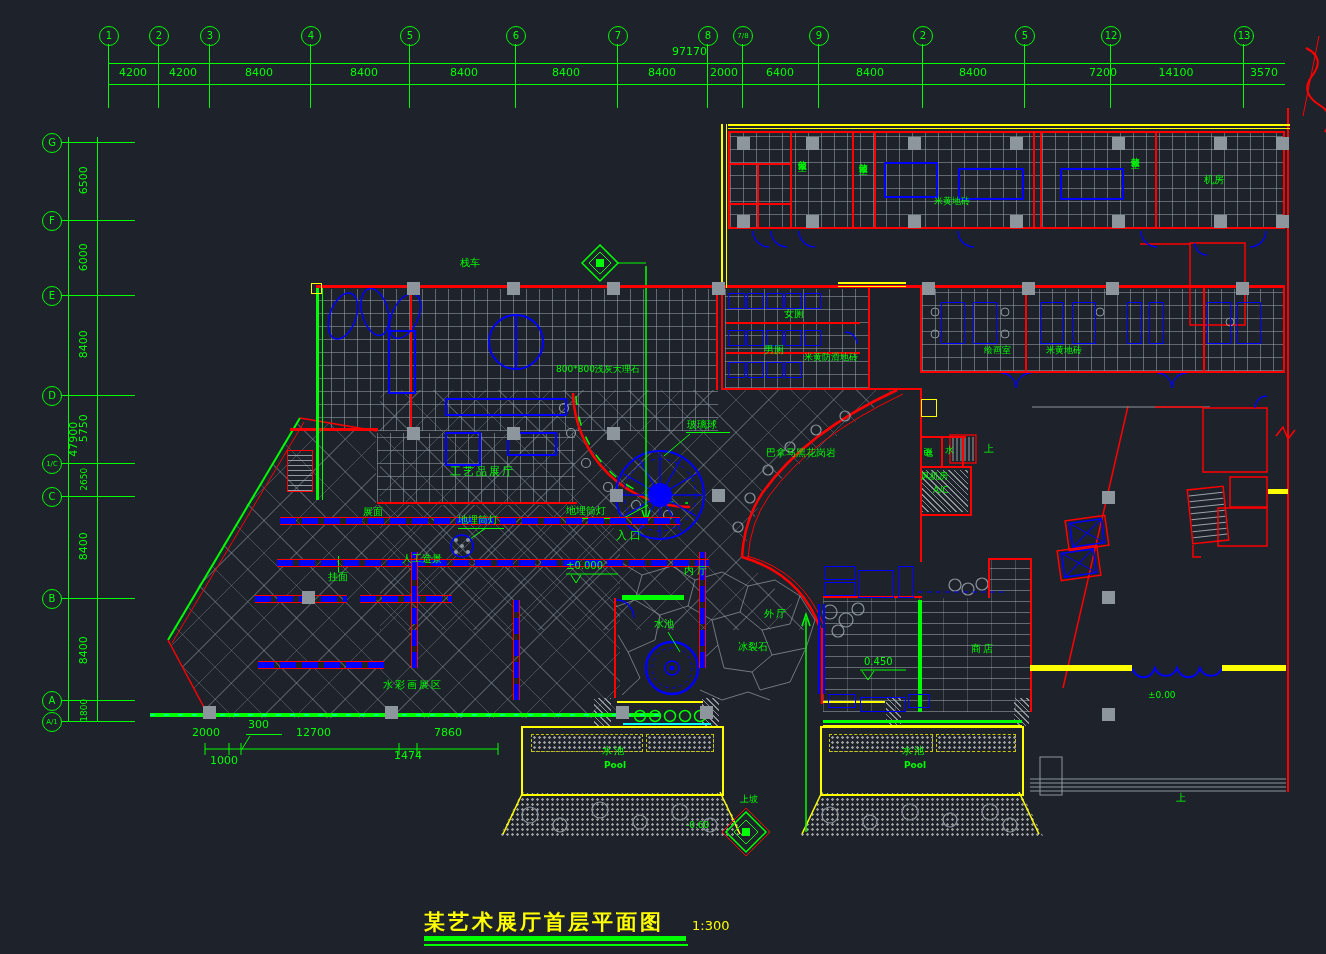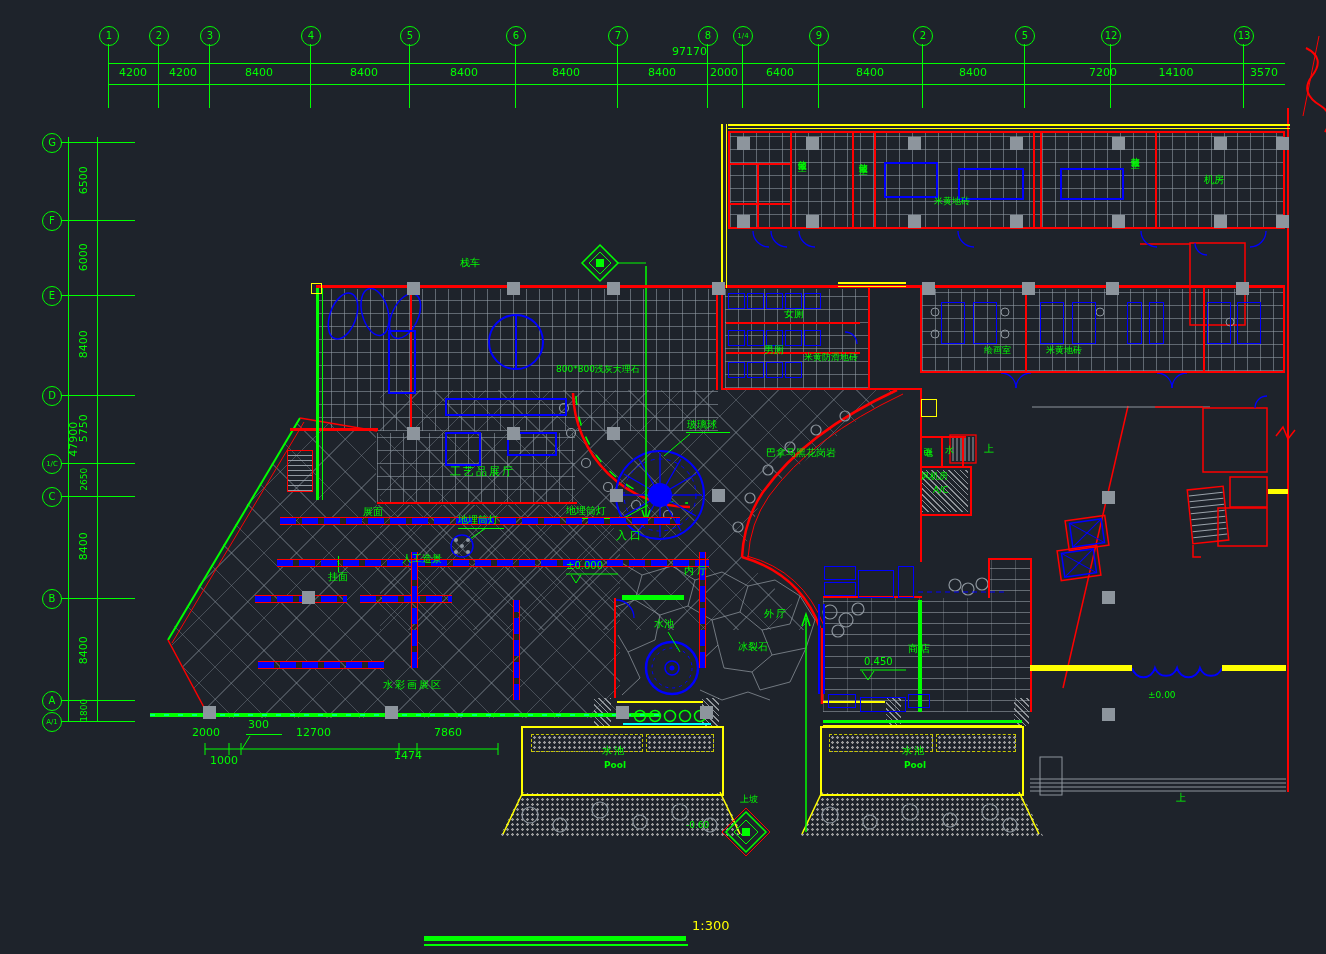--- a/index.html
+++ b/index.html
@@ -481,21 +481,21 @@
   <div class="t s11" style="left:672px;top:46px">97170</div>
 
   <div class="bub" style="left:99px;top:26px">1</div>
   <div class="bub" style="left:149px;top:26px">2</div>
   <div class="bub" style="left:200px;top:26px">3</div>
   <div class="bub" style="left:301px;top:26px">4</div>
   <div class="bub" style="left:400px;top:26px">5</div>
   <div class="bub" style="left:506px;top:26px">6</div>
   <div class="bub" style="left:608px;top:26px">7</div>
   <div class="bub" style="left:698px;top:26px">8</div>
-  <div class="bub sm" style="left:733px;top:26px">1/4</div>
+  <div class="bub sm" style="left:733px;top:26px">7/8</div>
   <div class="bub" style="left:809px;top:26px">9</div>
   <div class="bub" style="left:913px;top:26px">2</div>
   <div class="bub" style="left:1015px;top:26px">5</div>
   <div class="bub" style="left:1101px;top:26px">12</div>
   <div class="bub" style="left:1234px;top:26px">13</div>
 
   <div class="ln" style="left:108px;top:44px;width:1px;height:64px"></div>
   <div class="ln" style="left:158px;top:44px;width:1px;height:64px"></div>
   <div class="ln" style="left:209px;top:44px;width:1px;height:64px"></div>
   <div class="ln" style="left:310px;top:44px;width:1px;height:64px"></div>
@@ -579,36 +579,37 @@
   <div class="t s9" style="left:1046px;top:345px">米黄地砖</div>
   <div class="t" style="left:784px;top:308px">女厕</div>
   <div class="t" style="left:764px;top:344px">男厕</div>
   <div class="t s9" style="left:804px;top:352px">米黄防滑地砖</div>
   <div class="t s9" style="left:984px;top:345px">绘画室</div>
   <div class="t s9 tv" style="left:923px;top:440px;height:28px">强电</div>
   <div class="t s9" style="left:945px;top:445px">水</div>
   <div class="t s9" style="left:921px;top:471px">风机房</div>
   <div class="t s9" style="left:933px;top:485px">A/C</div>
   <div class="t" style="left:984px;top:443px">上</div>
-  <div class="t ls2" style="left:908px;top:643px">商店</div>
+  <div class="t ls2" style="left:971px;top:643px">商店</div>
   <div class="t" style="left:864px;top:656px">0.450</div>
   <div class="t s9" style="left:1148px;top:690px">±0.00</div>
   <div class="t s9" style="left:686px;top:820px">-0.60</div>
   <div class="t s9" style="left:740px;top:794px">上坡</div>
   <div class="t" style="left:458px;top:514px">地埋筒灯</div>
   <div class="t" style="left:402px;top:553px">人工造景</div>
   <div class="t" style="left:328px;top:571px">挂面</div>
   <div class="t" style="left:363px;top:506px">展面</div>
   <div class="t ls2" style="left:383px;top:679px">水彩画展区</div>
   <div class="t" style="left:1176px;top:792px">上</div>
 
   <div class="t s11" style="left:192px;top:727px">2000</div>
   <div class="t s11" style="left:248px;top:719px">300</div>
   <div class="t s11" style="left:296px;top:727px">12700</div>
   <div class="t s11" style="left:434px;top:727px">7860</div>
   <div class="t s11" style="left:210px;top:755px">1000</div>
   <div class="t s11" style="left:394px;top:750px">1474</div>
 
+  <div class="title" style="left:424px;top:908px">某艺术展厅首层平面图</div>
   <div class="t s13" style="left:692px;top:919px;color:#ffff00">1:300</div>
   <div class="ln" style="left:424px;top:936px;width:262px;height:5px"></div>
   <div class="ln" style="left:424px;top:944px;width:264px;height:2px"></div>
 
 </div>
 
 </body></html>

